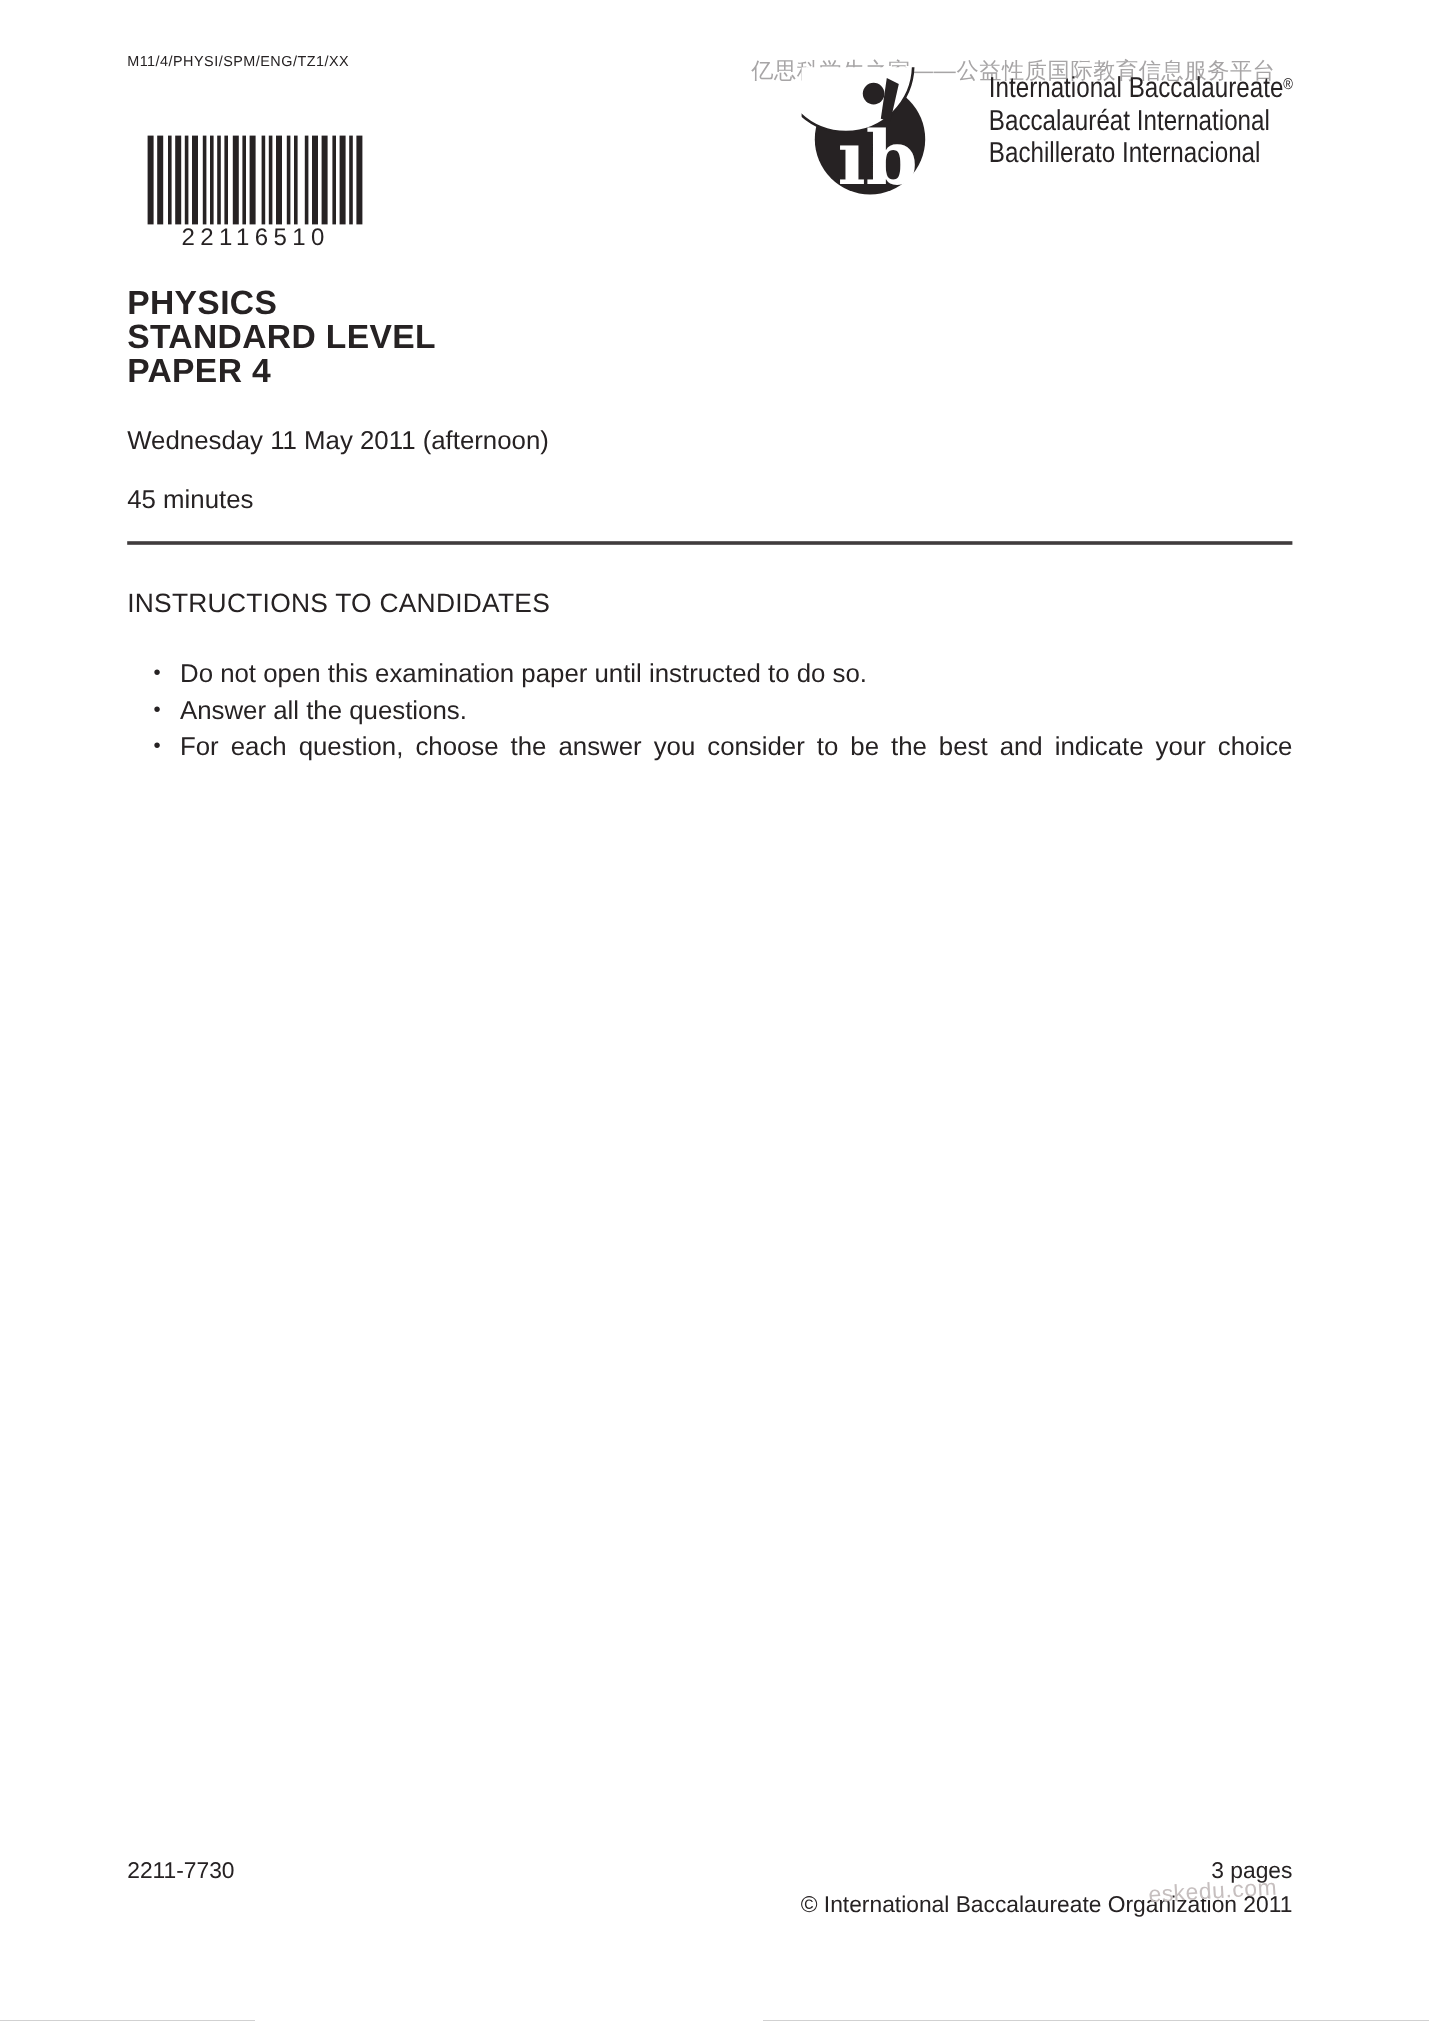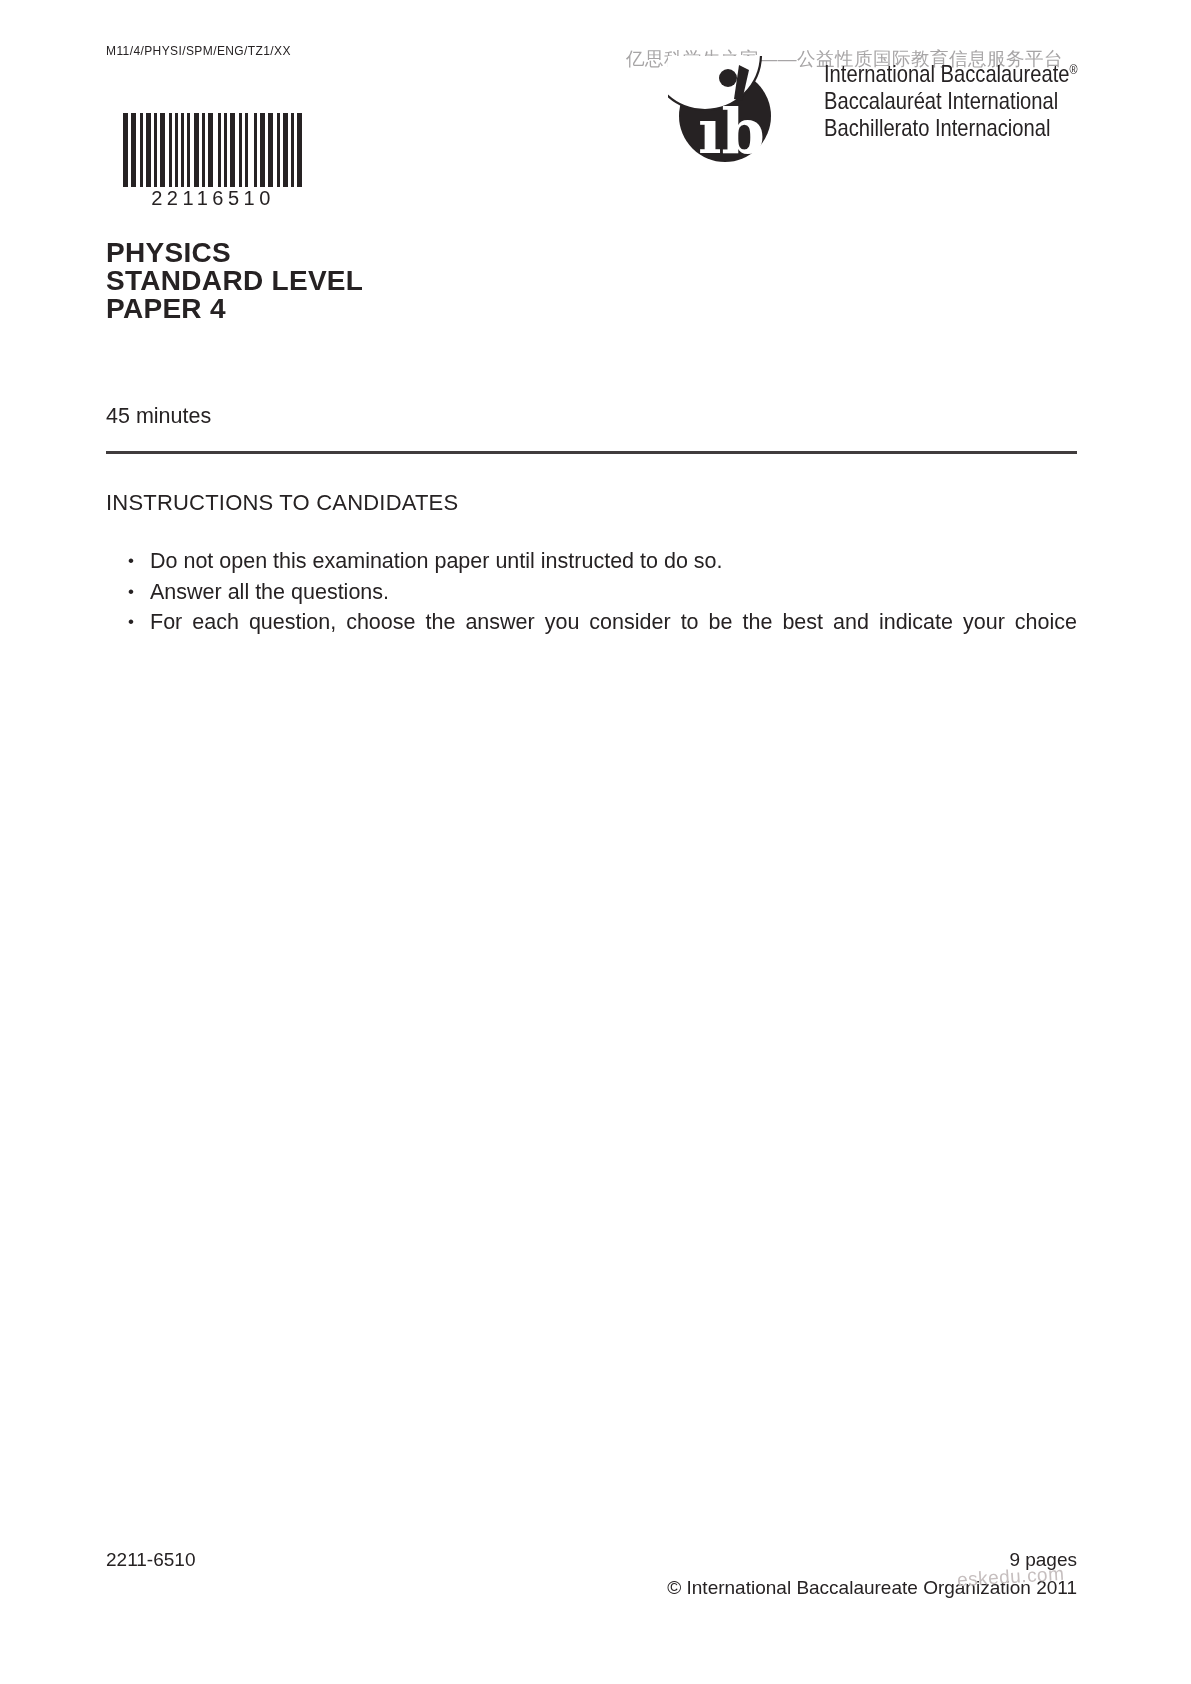--- a/index.html
+++ b/index.html
@@ -121,20 +121,21 @@
       <span style="width: 5px; margin-right: 0px;"></span>
     </div>
   <div class="barcode-number">22116510</div>
 
   <div class="title">
     <div>PHYSICS</div>
     <div>STANDARD LEVEL</div>
     <div>PAPER 4</div>
   </div>
 
+  <div class="date-line">Wednesday 11 May 2011 (afternoon)</div>
   <div class="duration">45 minutes</div>
 
   <div class="rule"></div>
 
   <div class="instructions-heading">INSTRUCTIONS TO CANDIDATES</div>
 
   <div class="instructions">
     <div class="instr-item">
       <span class="bullet">•</span>
       <div>Do not open this examination paper until instructed to do so.</div>
@@ -142,22 +143,22 @@
     <div class="instr-item">
       <span class="bullet">•</span>
       <div>Answer all the questions.</div>
     </div>
     <div class="instr-item">
       <span class="bullet">•</span>
       <div class="jline">For each question, choose the answer you consider to be the best and indicate your choice</div>
     </div>
   </div>
 
-  <div class="footer-code">2211-6510</div>
+  <div class="footer-code">2211-7730</div>
 
   <div class="footer-right">
-    <div>9 pages</div>
+    <div>3 pages</div>
     <div>© International Baccalaureate Organization 2011</div>
   </div>
 
   <div class="eskedu">eskedu.com</div>
 
 </div>
 
 </body></html>

